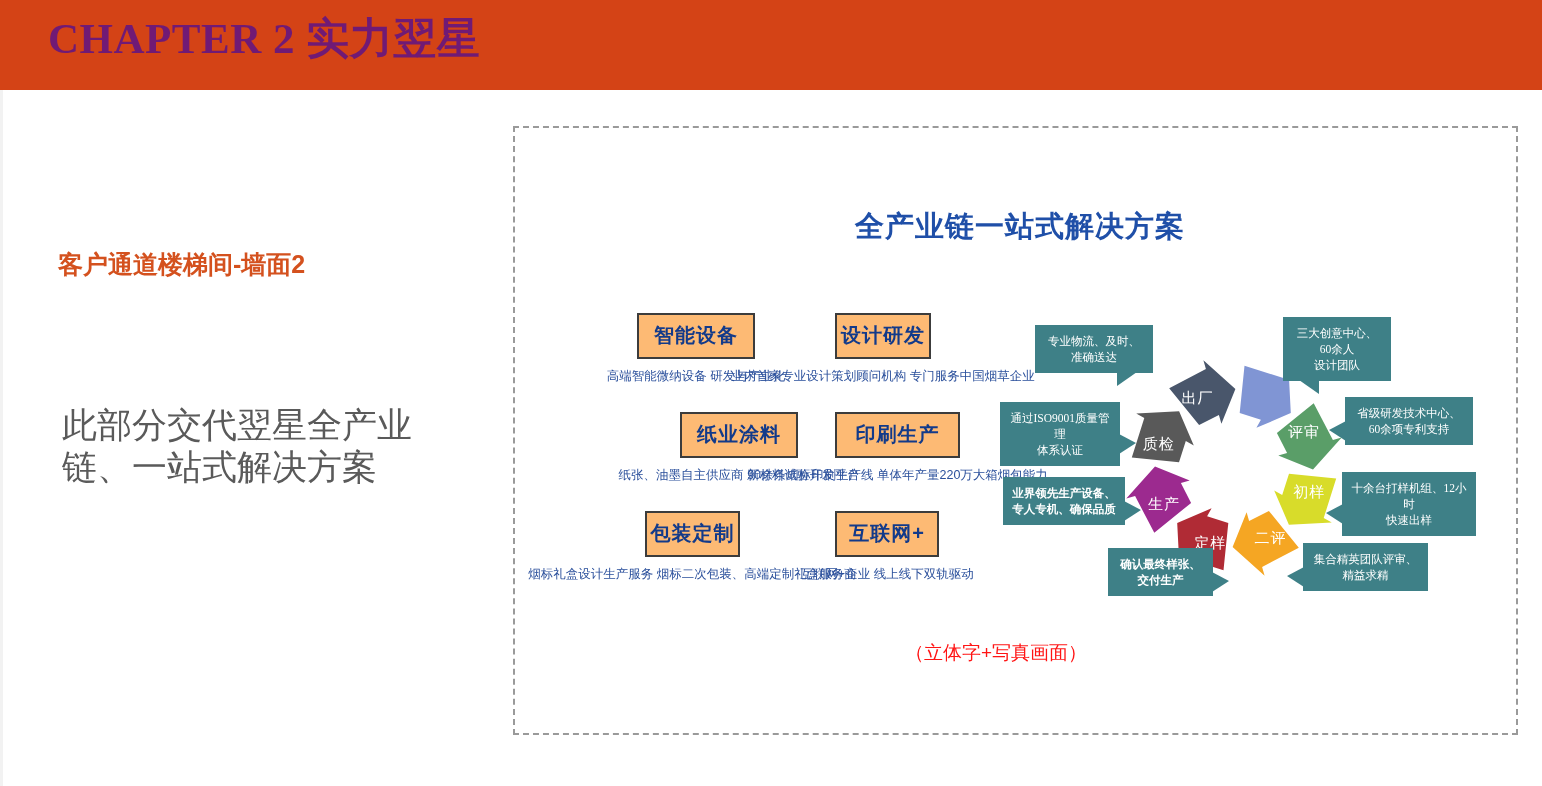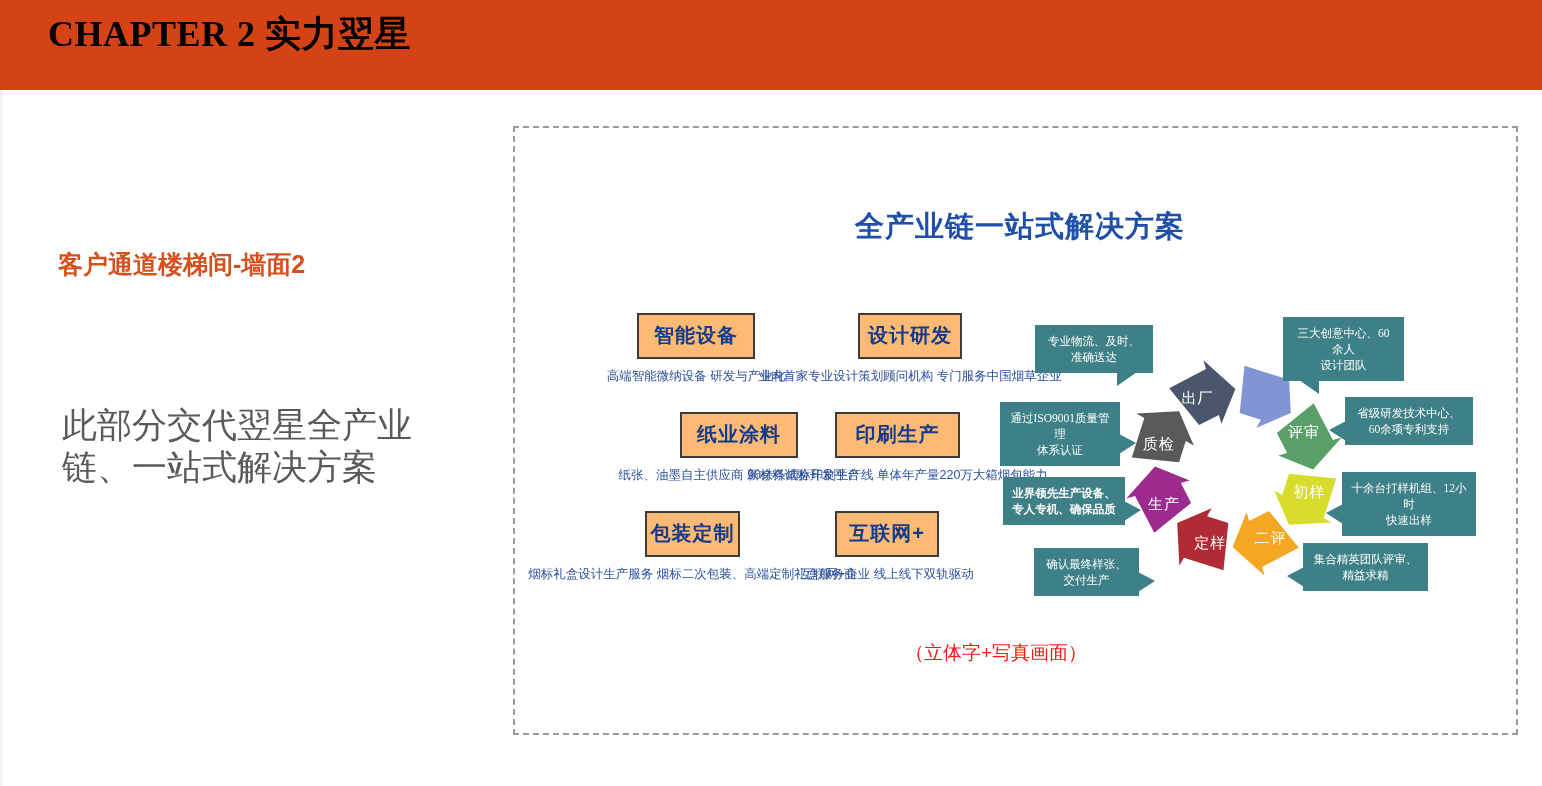--- a/index.html
+++ b/index.html
@@ -19,23 +19,23 @@
   #header-bar {
     position: absolute;
     left: 0; top: 0;
     width: 1542px; height: 90px;
     background: #d44316;
   }
   #header-title {
     position: absolute;
     left: 48px; top: 10px;
     font-family: "Liberation Serif", "DejaVu Serif", serif;
-    font-size: 36px;
+    font-size: 43px;
     font-weight: bold;
-    color: #000000;
+    color: #701a75;
     letter-spacing: 0.5px;
     white-space: nowrap;
   }
   #left-edge-line {
     position: absolute;
     left: 0; top: 90px;
     width: 3px; height: 696px;
     background: #f2f2f2;
   }
 
@@ -92,21 +92,21 @@
   .cap-desc {
     margin-top: 8px;
     text-align: center;
     font-size: 12.5px;
     line-height: 19px;
     color: #2a4f9b;
     white-space: nowrap;
   }
 
   #cap-1 { left: 637px; top: 313px; width: 118px; }
-  #cap-2 { left: 858px; top: 313px; width: 104px; }
+  #cap-2 { left: 835px; top: 313px; width: 96px; }
   #cap-3 { left: 637px; top: 412px; width: 118px; padding-left: 43px; }
   #cap-4 { left: 835px; top: 412px; width: 125px; }
   #cap-5 { left: 645px; top: 511px; width: 95px; }
   #cap-6 { left: 835px; top: 511px; width: 104px; }
 
   
   .cap-desc-wrap {
     position: relative;
     width: 100%;
   }
@@ -173,25 +173,25 @@
   }
   
   .tail-l::after {
     left: -16px; top: 50%;
     border-right: 17px solid #3e8087;
     border-top: 9px solid transparent;
     border-bottom: 11px solid transparent;
   }
 
   #callout-logistics { left: 1035px; top: 325px; width: 118px; }
-  #callout-creative  { left: 1283px; top: 317px; width: 121px; }
+  #callout-creative  { left: 1283px; top: 317px; width: 108px; }
   #callout-rd        { left: 1345px; top: 397px; width: 128px; }
   #callout-proof     { left: 1342px; top: 472px; width: 134px; }
   #callout-review    { left: 1303px; top: 543px; width: 125px; }
-  #callout-final     { left: 1034px; top: 548px; width: 105px; }
+  #callout-final     { left: 1108px; top: 548px; width: 105px; font-weight: bold; }
   #callout-equipment { left: 1003px; top: 477px; width: 122px; font-weight: bold; }
   #callout-iso       { left: 1000px; top: 402px; width: 120px; }
 
   
   #footer-note {
     position: absolute;
     left: 905px; top: 640px;
     font-size: 19px;
     color: #ff1414;
     white-space: nowrap;

